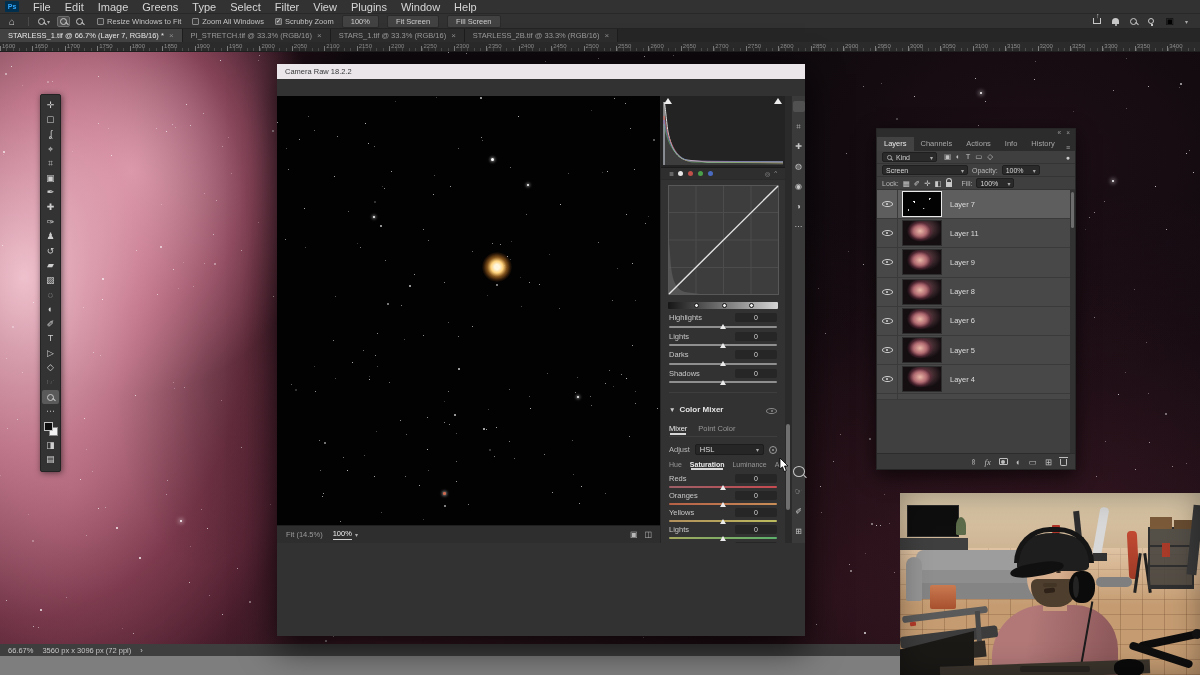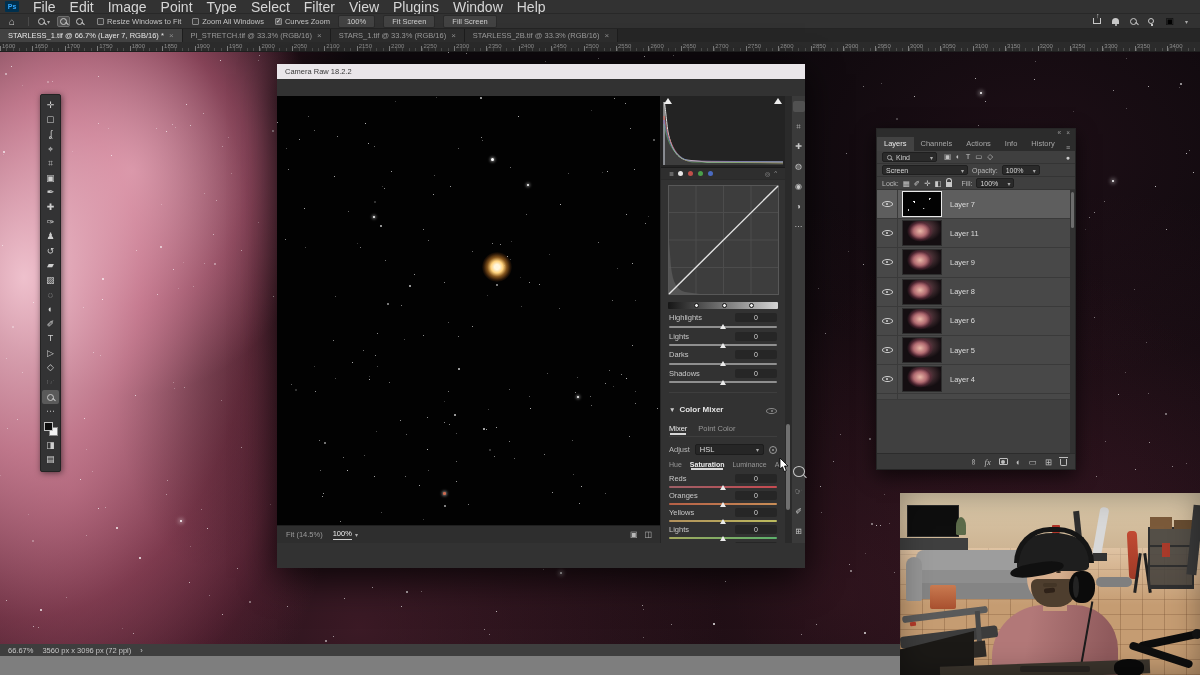--- a/index.html
+++ b/index.html
@@ -2,21 +2,21 @@
 <html><head>
 <meta charset="utf-8">
 <style>
 *{margin:0;padding:0;box-sizing:border-box}
 body{background:#3c3c3c;font-family:"Liberation Sans",sans-serif}
 #root{position:relative;width:1200px;height:675px;overflow:hidden;background:#1d1d1d;font-family:"Liberation Sans",sans-serif;-webkit-font-smoothing:antialiased}
 
 
 .menu-bar{position:absolute;left:0;top:0;width:1200px;height:14px;background:#323232;display:flex;align-items:center;z-index:30;border-bottom:1px solid #282828}
 .ps-logo{width:14px;height:11px;background:#00304e;color:#31a8ff;font-size:7px;font-weight:bold;display:flex;align-items:center;justify-content:center;margin:0 7px 0 5px;border-radius:1px}
-.menu-item{font-size:14px;color:#d6d6d6;padding:0 7px;line-height:14px;white-space:nowrap}
+.menu-item{font-size:11px;color:#d6d6d6;padding:0 7px;line-height:14px;white-space:nowrap}
 
 .options-bar{position:absolute;left:0;top:14px;width:1200px;height:15px;background:#323232;border-bottom:1px solid #242424;display:flex;align-items:center;z-index:30}
 .home-ic{font-size:10px;color:#cecece;margin:0 8px 0 9px}
 .odivider{width:1px;height:9px;background:#4a4a4a;margin:0 5px}
 .ztool{display:flex;align-items:center;gap:2px;margin:0 4px}
 .caret{font-size:6px;color:#aaa}
 .zoombtn{width:13px;height:11px;display:flex;align-items:center;justify-content:center;margin-left:3px;border-radius:2px}
 .zoombtn.sel{background:#4e4e4e;border:1px solid #6e6e6e}
 .ocheck{display:flex;align-items:center;gap:3px;margin-left:11px;font-size:7.5px;color:#c2c2c2;white-space:nowrap}
 .cbox{width:7px;height:7px;border:1px solid #8a8a8a;border-radius:1px;background:#3a3a3a;font-size:6px;color:#f0f0f0;line-height:5px;text-align:center}
@@ -69,21 +69,21 @@
 .eye-ic{width:11px;height:6px;border:1px solid #d2d2d2;border-radius:50%;position:relative;display:inline-block}
 .eye-ic::after{content:"";position:absolute;top:1px;left:3.5px;width:2px;height:2px;border-radius:50%;background:#d2d2d2}
 .trash-ic{position:relative;width:7px;height:7px;border:1px solid #bdbdbd;border-top:none;border-radius:0 0 2px 2px;display:inline-block;margin-top:2px}
 .trash-ic::before{content:"";position:absolute;top:-2px;left:-2px;right:-2px;height:1px;background:#bdbdbd}
 .maskic{width:9px;height:7px;border:1px solid #bdbdbd;border-radius:1px;position:relative;display:inline-block}
 .maskic::after{content:"";position:absolute;left:1.5px;top:1px;width:4px;height:4px;border-radius:50%;background:#bdbdbd}
 .rot90{display:inline-block;transform:rotate(90deg)}
 .fx{font-style:italic;font-size:8.5px;font-family:"Liberation Serif",serif}
 
 
-.camera-raw{position:absolute;left:277px;top:64px;width:528px;height:504px;z-index:50;background:#323232;box-shadow:0 10px 34px rgba(0,0,0,.75)}
+.camera-raw{position:absolute;left:277px;top:64px;width:528px;height:572px;z-index:50;background:#323232;box-shadow:0 10px 34px rgba(0,0,0,.75)}
 .cr-title{height:15px;background:#eae6ea;color:#3a3a3a;font-size:7.5px;line-height:15px;padding-left:8px}
 .cr-header{height:17px;background:#323232;border-bottom:1px solid #242424;position:relative;display:flex;align-items:center;justify-content:center}
 .cr-file{font-size:8px;color:#e0e0e0}
 .cr-hicons{position:absolute;right:8px;display:flex;gap:8px;color:#c8c8c8;font-size:9px;align-items:center}
 .cr-preview{position:absolute;left:0;top:32px;width:383px;height:429px;background:#020202;overflow:hidden}
 .cr-zoombar{position:absolute;left:0;top:461px;width:383px;height:18px;background:#2e2e2e;border-top:1px solid #1f1f1f;display:flex;align-items:center;font-size:7.5px;color:#9c9c9c;z-index:2}
 .cr-zoomval{color:#ececec;border-bottom:1px solid #d0d0d0;margin-left:10px;padding-bottom:1px}
 .cr-zicons{margin-left:auto;display:flex;gap:7px;margin-right:8px;color:#b8b8b8;font-size:8px}
 .cr-panel{position:absolute;left:383px;top:32px;width:125px;height:447px;background:#323232;border-left:1px solid #252525;overflow:hidden}
 .hist{height:72px;background:#232323;border-bottom:1px solid #1b1b1b;position:relative}
@@ -169,21 +169,21 @@
 <body>
 
 <div id="root">
 
   <div class="menu-bar">
     <span class="ps-logo">Ps</span>
     <nav id="menu-items" style="display:flex">
         <span class="menu-item">File</span>
         <span class="menu-item">Edit</span>
         <span class="menu-item">Image</span>
-        <span class="menu-item">Point</span>
+        <span class="menu-item">Greens</span>
         <span class="menu-item">Type</span>
         <span class="menu-item">Select</span>
         <span class="menu-item">Filter</span>
         <span class="menu-item">View</span>
         <span class="menu-item">Plugins</span>
         <span class="menu-item">Window</span>
         <span class="menu-item">Help</span>
       </nav>
   </div>
 
@@ -204,21 +204,21 @@
         <span class="ocheck">
           <span class="cbox"></span>
           <span>Resize Windows to Fit</span>
         </span>
         <span class="ocheck">
           <span class="cbox"></span>
           <span>Zoom All Windows</span>
         </span>
         <span class="ocheck">
           <span class="cbox checked">✓</span>
-          <span>Curves Zoom</span>
+          <span>Scrubby Zoom</span>
         </span>
       </span>
     <span class="obtn">100%</span>
     <span class="obtn">Fit Screen</span>
     <span class="obtn">Fill Screen</span>
     <span class="opt-right" id="top-right-icons">
         <span class="share-ic"></span>
         <span class="bell-ic"></span>
         <span class="mag"></span>
         <span class="bulb-ic"></span>

